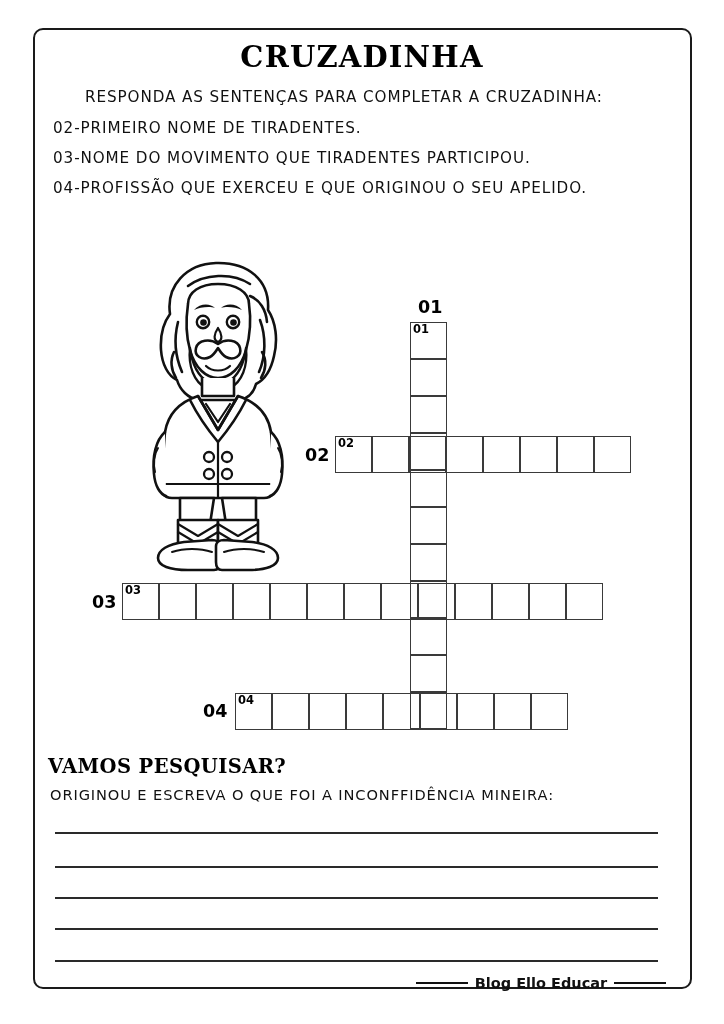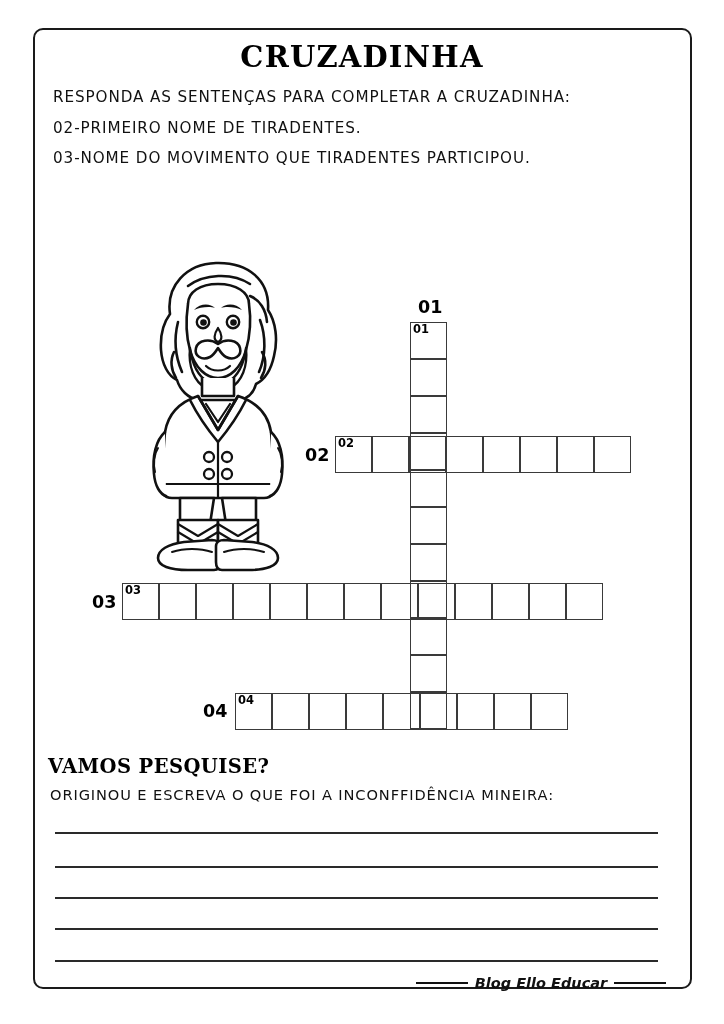--- a/index.html
+++ b/index.html
@@ -43,21 +43,21 @@
     width: 610px;
   }
   .instr-line {
     font-family: "DejaVu Sans", sans-serif;
     font-size: 15.2px;
     letter-spacing: 0.9px;
     color: #111;
     margin-bottom: 12px;
     white-space: nowrap;
   }
-  .instr-line.lead { margin-bottom: 13px; }
+  .instr-line.lead { margin-bottom: 13px; margin-left: 32px; }
 
   
   #crossword {
     position: absolute;
     left: 0; top: 0;
     width: 724px; height: 1024px;
     pointer-events: none;
     border-radius: 16px;
   }
   .cw-cell {
@@ -119,21 +119,20 @@
   }
 
   
   #footer {
     position: absolute;
     left: 416px; top: 975px;
     width: 250px;
     display: flex;
     align-items: center;
     gap: 7px;
-    font-style: italic;
   }
   #footer .rule {
     flex: 1;
     height: 0;
     border-top: 2.5px solid #111;
   }
   #footer-text {
     font-family: "DejaVu Sans", sans-serif;
     font-weight: bold;
     font-size: 14.5px;
@@ -145,20 +144,21 @@
 <body>
 
 <div id="page-frame"></div>
 
 <div id="worksheet-title">CRUZADINHA</div>
 
 <div id="instructions">
   <div class="instr-line lead">RESPONDA AS SENTENÇAS PARA COMPLETAR A CRUZADINHA:</div>
   <div class="instr-line">02-PRIMEIRO NOME DE TIRADENTES.</div>
   <div class="instr-line">03-NOME DO MOVIMENTO QUE TIRADENTES PARTICIPOU.</div>
+  <div class="instr-line">04-PROFISSÃO QUE EXERCEU E QUE ORIGINOU O SEU APELIDO.</div>
 </div>
 
 <div id="tiradentes-illustration">
   <svg viewBox="0 0 180 320" width="180" height="320" xmlns="http://www.w3.org/2000/svg">
     <g fill="#ffffff" stroke="#111111" stroke-width="2.6" stroke-linejoin="round" stroke-linecap="round">
 
       <path d="M42 62
                C 38 34, 58 12, 88 11
                C 120 10, 142 28, 140 58
                C 148 70, 150 88, 146 104
@@ -331,21 +331,21 @@
     <div class="cw-cell" style="left: 272px; top: 693px; width: 37px; height: 37px;"></div>
     <div class="cw-cell" style="left: 309px; top: 693px; width: 37px; height: 37px;"></div>
     <div class="cw-cell" style="left: 346px; top: 693px; width: 37px; height: 37px;"></div>
     <div class="cw-cell" style="left: 383px; top: 693px; width: 37px; height: 37px;"></div>
     <div class="cw-cell" style="left: 420px; top: 693px; width: 37px; height: 37px;"></div>
     <div class="cw-cell" style="left: 457px; top: 693px; width: 37px; height: 37px;"></div>
     <div class="cw-cell" style="left: 494px; top: 693px; width: 37px; height: 37px;"></div>
     <div class="cw-cell" style="left: 531px; top: 693px; width: 37px; height: 37px;"></div>
   </div>
 
-<div id="research-heading">VAMOS PESQUISE?</div>
+<div id="research-heading">VAMOS PESQUISAR?</div>
 <div id="research-prompt">ORIGINOU E ESCREVA O QUE FOI A  INCONFFIDÊNCIA MINEIRA:</div>
 <div id="answer-lines">
     <div class="answer-line" style="top: 832px;"></div>
     <div class="answer-line" style="top: 866px;"></div>
     <div class="answer-line" style="top: 897px;"></div>
     <div class="answer-line" style="top: 928px;"></div>
     <div class="answer-line" style="top: 960px;"></div>
   </div>
 
 <div id="footer">

